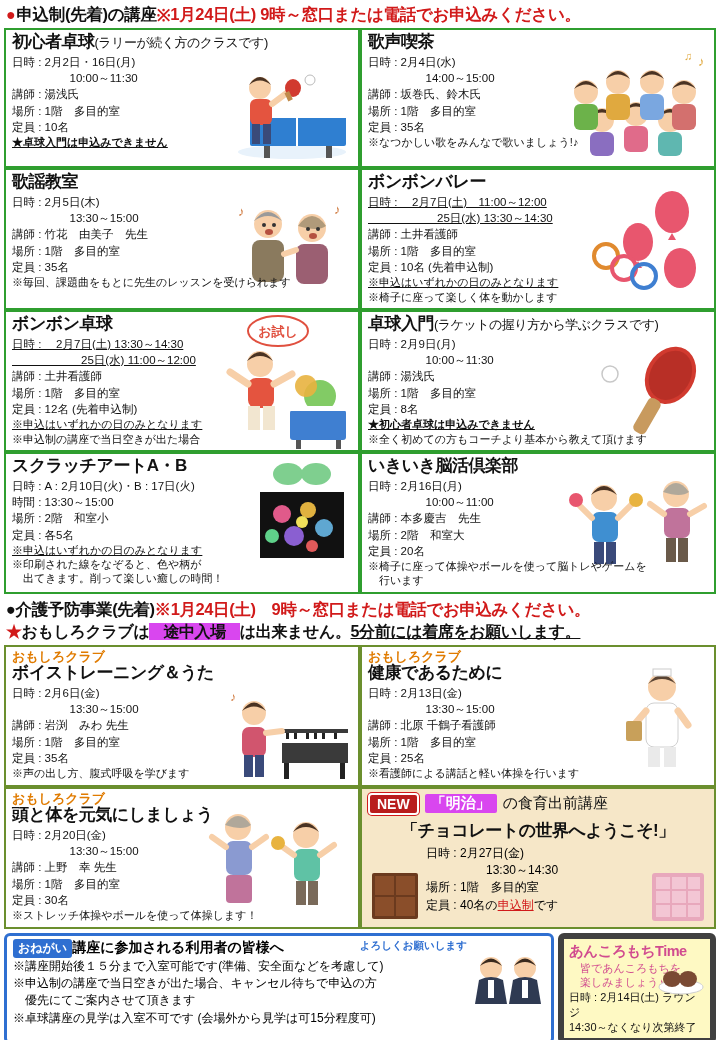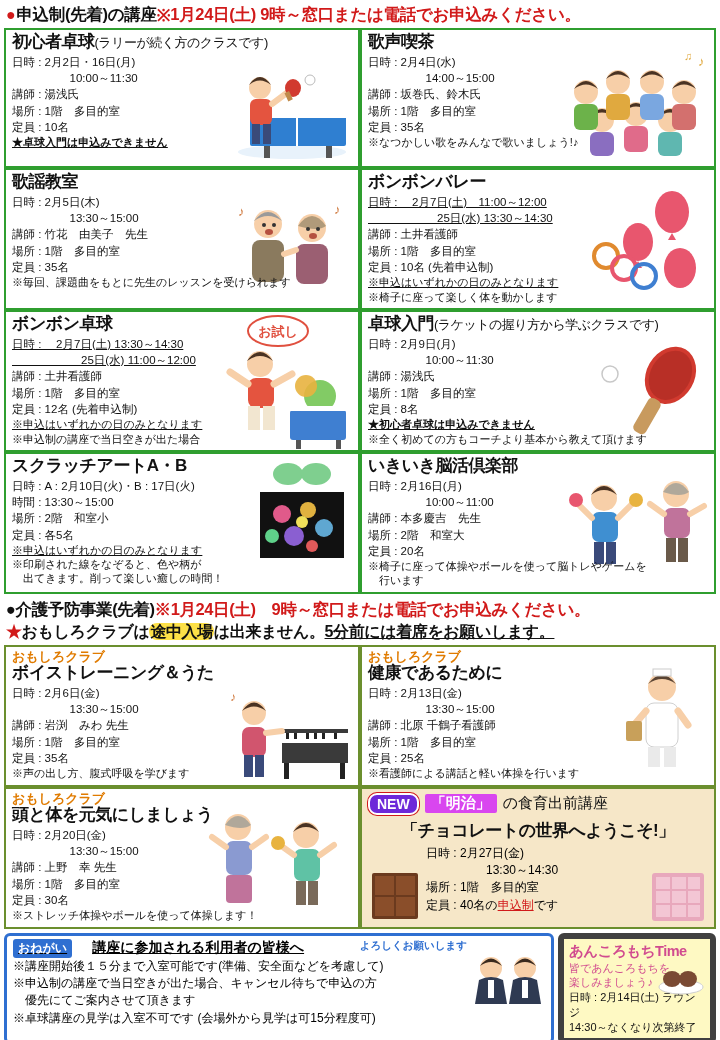--- a/index.html
+++ b/index.html
@@ -88,21 +88,21 @@
   }
   .headline2 .l1 {
     font-size: 16.5px; font-weight: bold; white-space: nowrap;
     letter-spacing: -0.4px;
   }
   .headline2 .l2 {
     font-size: 16px; font-weight: bold; white-space: nowrap;
     letter-spacing: -0.4px; margin-top: 1px;
   }
   .star { color: #d11a1a; }
-  .hl-yellow { background: #fde047; padding: 0 1px; border-radius: 8px; }
+  .hl-yellow { background: #d946ef; padding: 0 14px; }
 
   .grid2 {
     display: grid;
     grid-template-columns: 1fr 1fr;
     padding: 2px 4px 0 4px;
   }
   .card2 {
     border: 2px solid #6b8f2e;
     background: #ffffff;
     padding: 3px 5px 4px 6px;
@@ -122,22 +122,22 @@
     border: 2px solid #6b8f2e;
     background: #f6e7c8;
     padding: 4px 6px;
     position: relative;
     overflow: hidden;
   }
   .promo-top {
     display: flex; align-items: center; gap: 6px;
   }
   .badge-new {
-    background: #6d28d9; color: #fff; font-weight: bold;
-    font-size: 14px; padding: 1px 7px; border-radius: 9px;
+    background: #b91c1c; color: #fff; font-weight: bold;
+    font-size: 14px; padding: 1px 7px; border-radius: 4px;
     border: 2px solid #fff; box-shadow: 0 0 0 1px #d11a1a;
   }
   .meiji {
     background: #d946ef; color: #fff; font-weight: bold;
     font-size: 15px; padding: 0 6px; border-radius: 2px;
   }
   .promo-title {
     font-size: 15px; font-weight: normal; color: #111;
   }
   .promo-main {
@@ -155,22 +155,22 @@
   }
   .notice {
     flex: 1 1 auto;
     border: 3px solid #2f6fd1;
     border-radius: 6px;
     padding: 3px 6px 4px;
     position: relative;
     background: #fff;
   }
   .notice-head {
-    display: flex; align-items: center; gap: 20px;
-    font-size: 14px; font-weight: bold; text-decoration: underline;
+    display: flex; align-items: center; gap: 0;
+    font-size: 14px; font-weight: bold;
   }
   .onegai {
     background: #2f6fd1; color: #fff; font-size: 12px;
     padding: 1px 5px; border-radius: 3px; font-weight: bold;
   }
   .notice-body { font-size: 12px; line-height: 1.45; }
   .yoroshiku {
     position: absolute; right: 84px; top: 3px;
     color: #2f6fd1; font-size: 10.5px; font-weight: bold;
   }
@@ -179,21 +179,21 @@
     border: 6px solid #404040;
     border-radius: 6px;
     padding: 3px 5px;
     position: relative;
     background: #fef9c3;
   }
   .ankoro-title {
     color: #d14b8f; font-weight: bold; font-size: 14.5px; letter-spacing: -0.5px;
   }
   .ankoro-body { font-size: 11px; line-height: 1.35; color: #111; }
-  .pink { color: #d14b8f; }
+  .pink { color: #d14b8f; margin-left: 11px; }
 
   
   svg { display: block; }
 </style>
 </head>
 <body>
 
 <div id="page">
 
   <div class="headline">

